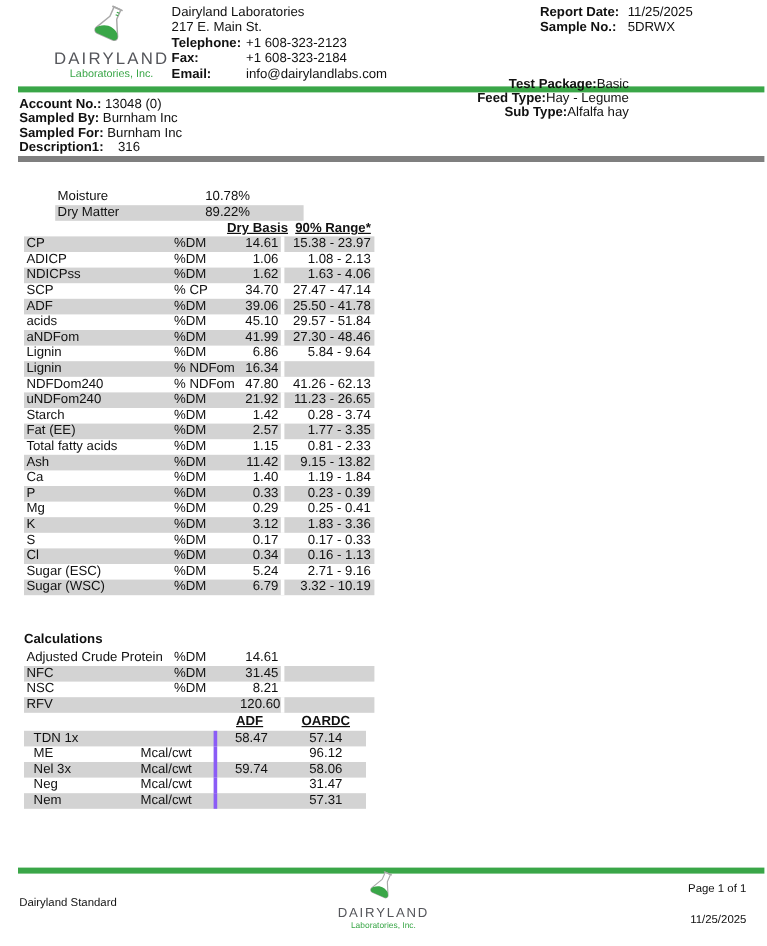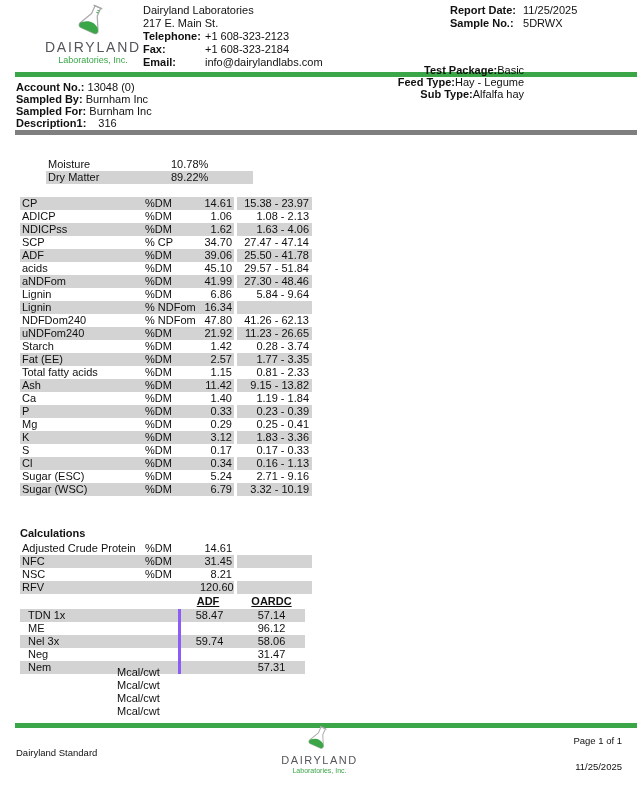--- a/index.html
+++ b/index.html
@@ -39,21 +39,21 @@
   
   .abs{position:absolute;}
   .trow{display:flex;height:13px;line-height:13px;font-size:11px;}
   .shade{background:var(--shade);}
   .cl{width:122px;padding-left:2px;}
   .cu{width:58px;padding-left:3px;}
   .cv{width:34px;text-align:right;padding-right:2px;}
   .cr{width:78px;text-align:right;padding-right:3px;border-left:3px solid #fff;}
   .ct{width:78px;border-left:3px solid #fff;}
   .el{width:97px;padding-left:8px;}
-  .eu{width:61px;margin-top:44px;}
+  .eu{width:61px;}
   .ea{width:60px;text-align:center;border-left:3px solid #8b5cf6;}
   .eo{width:67px;text-align:center;}
 
   .mrow{display:flex;height:13px;line-height:13px;font-size:11px;margin-left:26px;}
   .headrow{display:flex;height:13px;line-height:13px;font-size:11px;font-weight:bold;}
   .hd-sp{width:158px;}
   .hd-db{width:62px;text-align:right;}
   .hd-rg{width:72px;text-align:right;padding-right:3px;}
   .hd-adf{width:60px;text-align:center;}
   .hd-oar{width:67px;text-align:center;}
@@ -135,20 +135,25 @@
 
   <div class="abs mrow" style="left:20px;top:158px;width:292px;">
     <div class="cl">Moisture</div>
     <div class="cu" style="width:80px;">10.78%</div>
   </div>
   <div class="abs mrow shade" style="left:20px;top:171px;width:207px;">
     <div class="cl">Dry Matter</div>
     <div class="cu" style="width:80px;">89.22%</div>
   </div>
 
+  <div class="abs headrow" style="left:20px;top:184px;width:292px;">
+    <div class="hd-sp"></div>
+    <div class="hd-db"><span class="ul">Dry Basis</span></div>
+    <div class="hd-rg"><span class="ul">90% Range*</span></div>
+  </div>
 
   <div class="abs" id="analysis-table" style="left:20px;top:197px;width:292px;">
       <div class="trow shade">
         <div class="cl">CP</div>
         <div class="cu">%DM</div>
         <div class="cv">14.61</div>
         <div class="cr">15.38 - 23.97</div>
       </div>
       <div class="trow">
         <div class="cl">ADICP</div>

